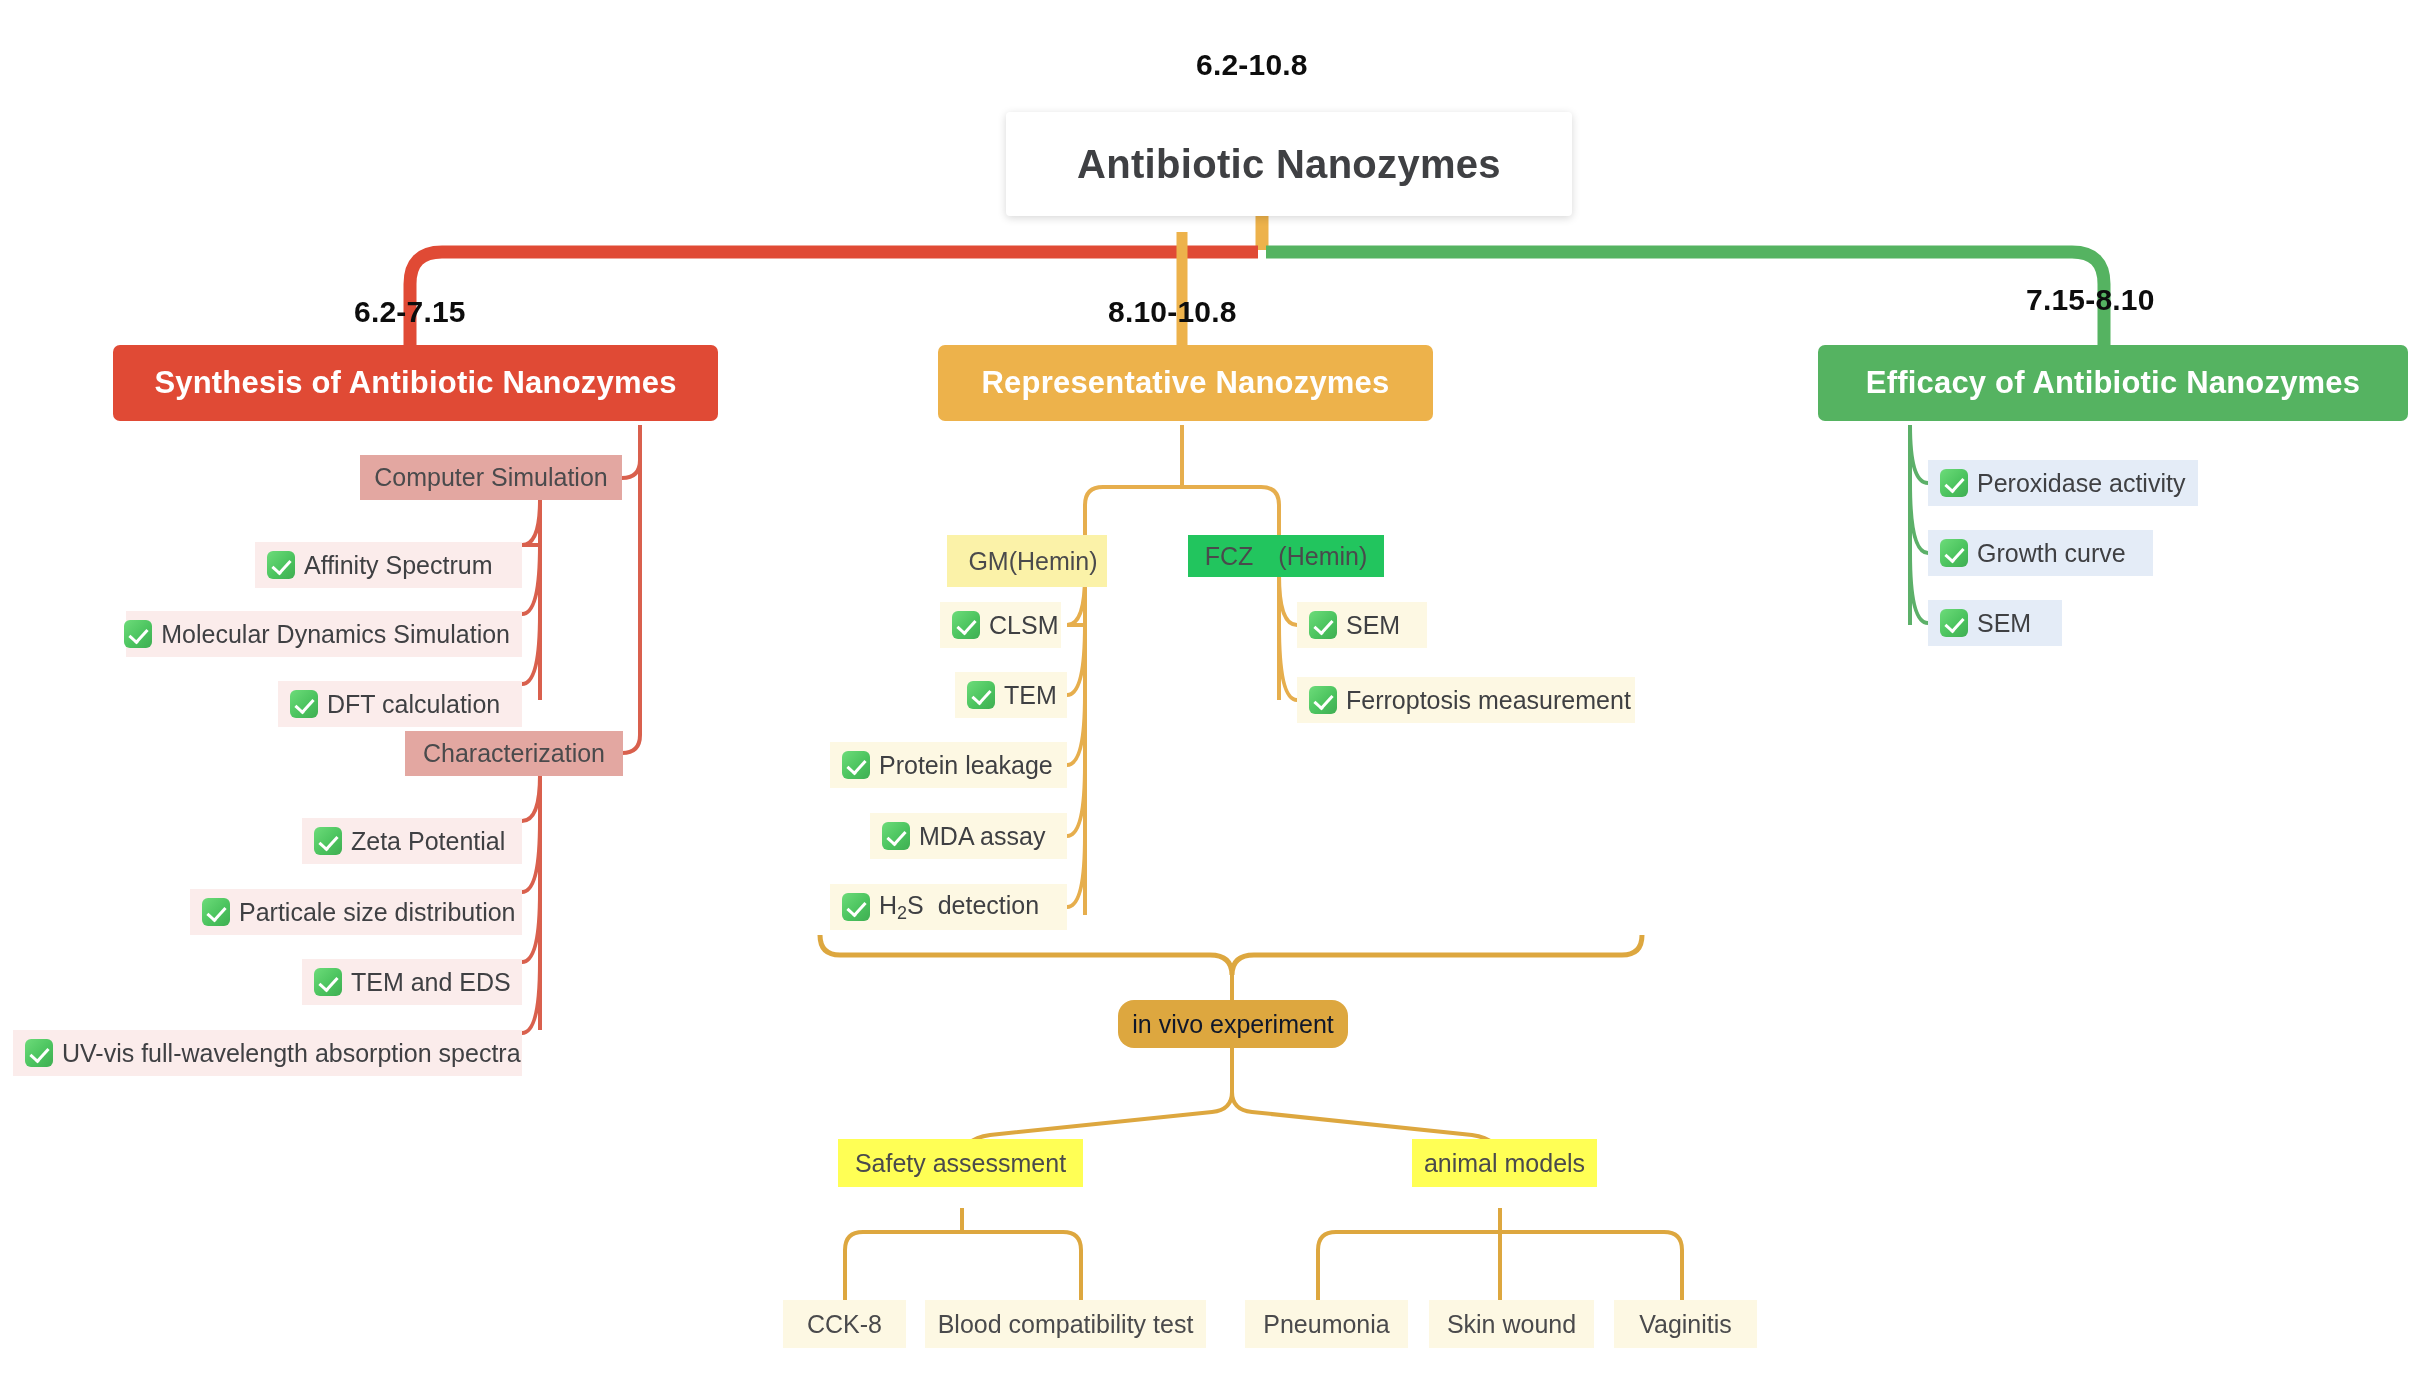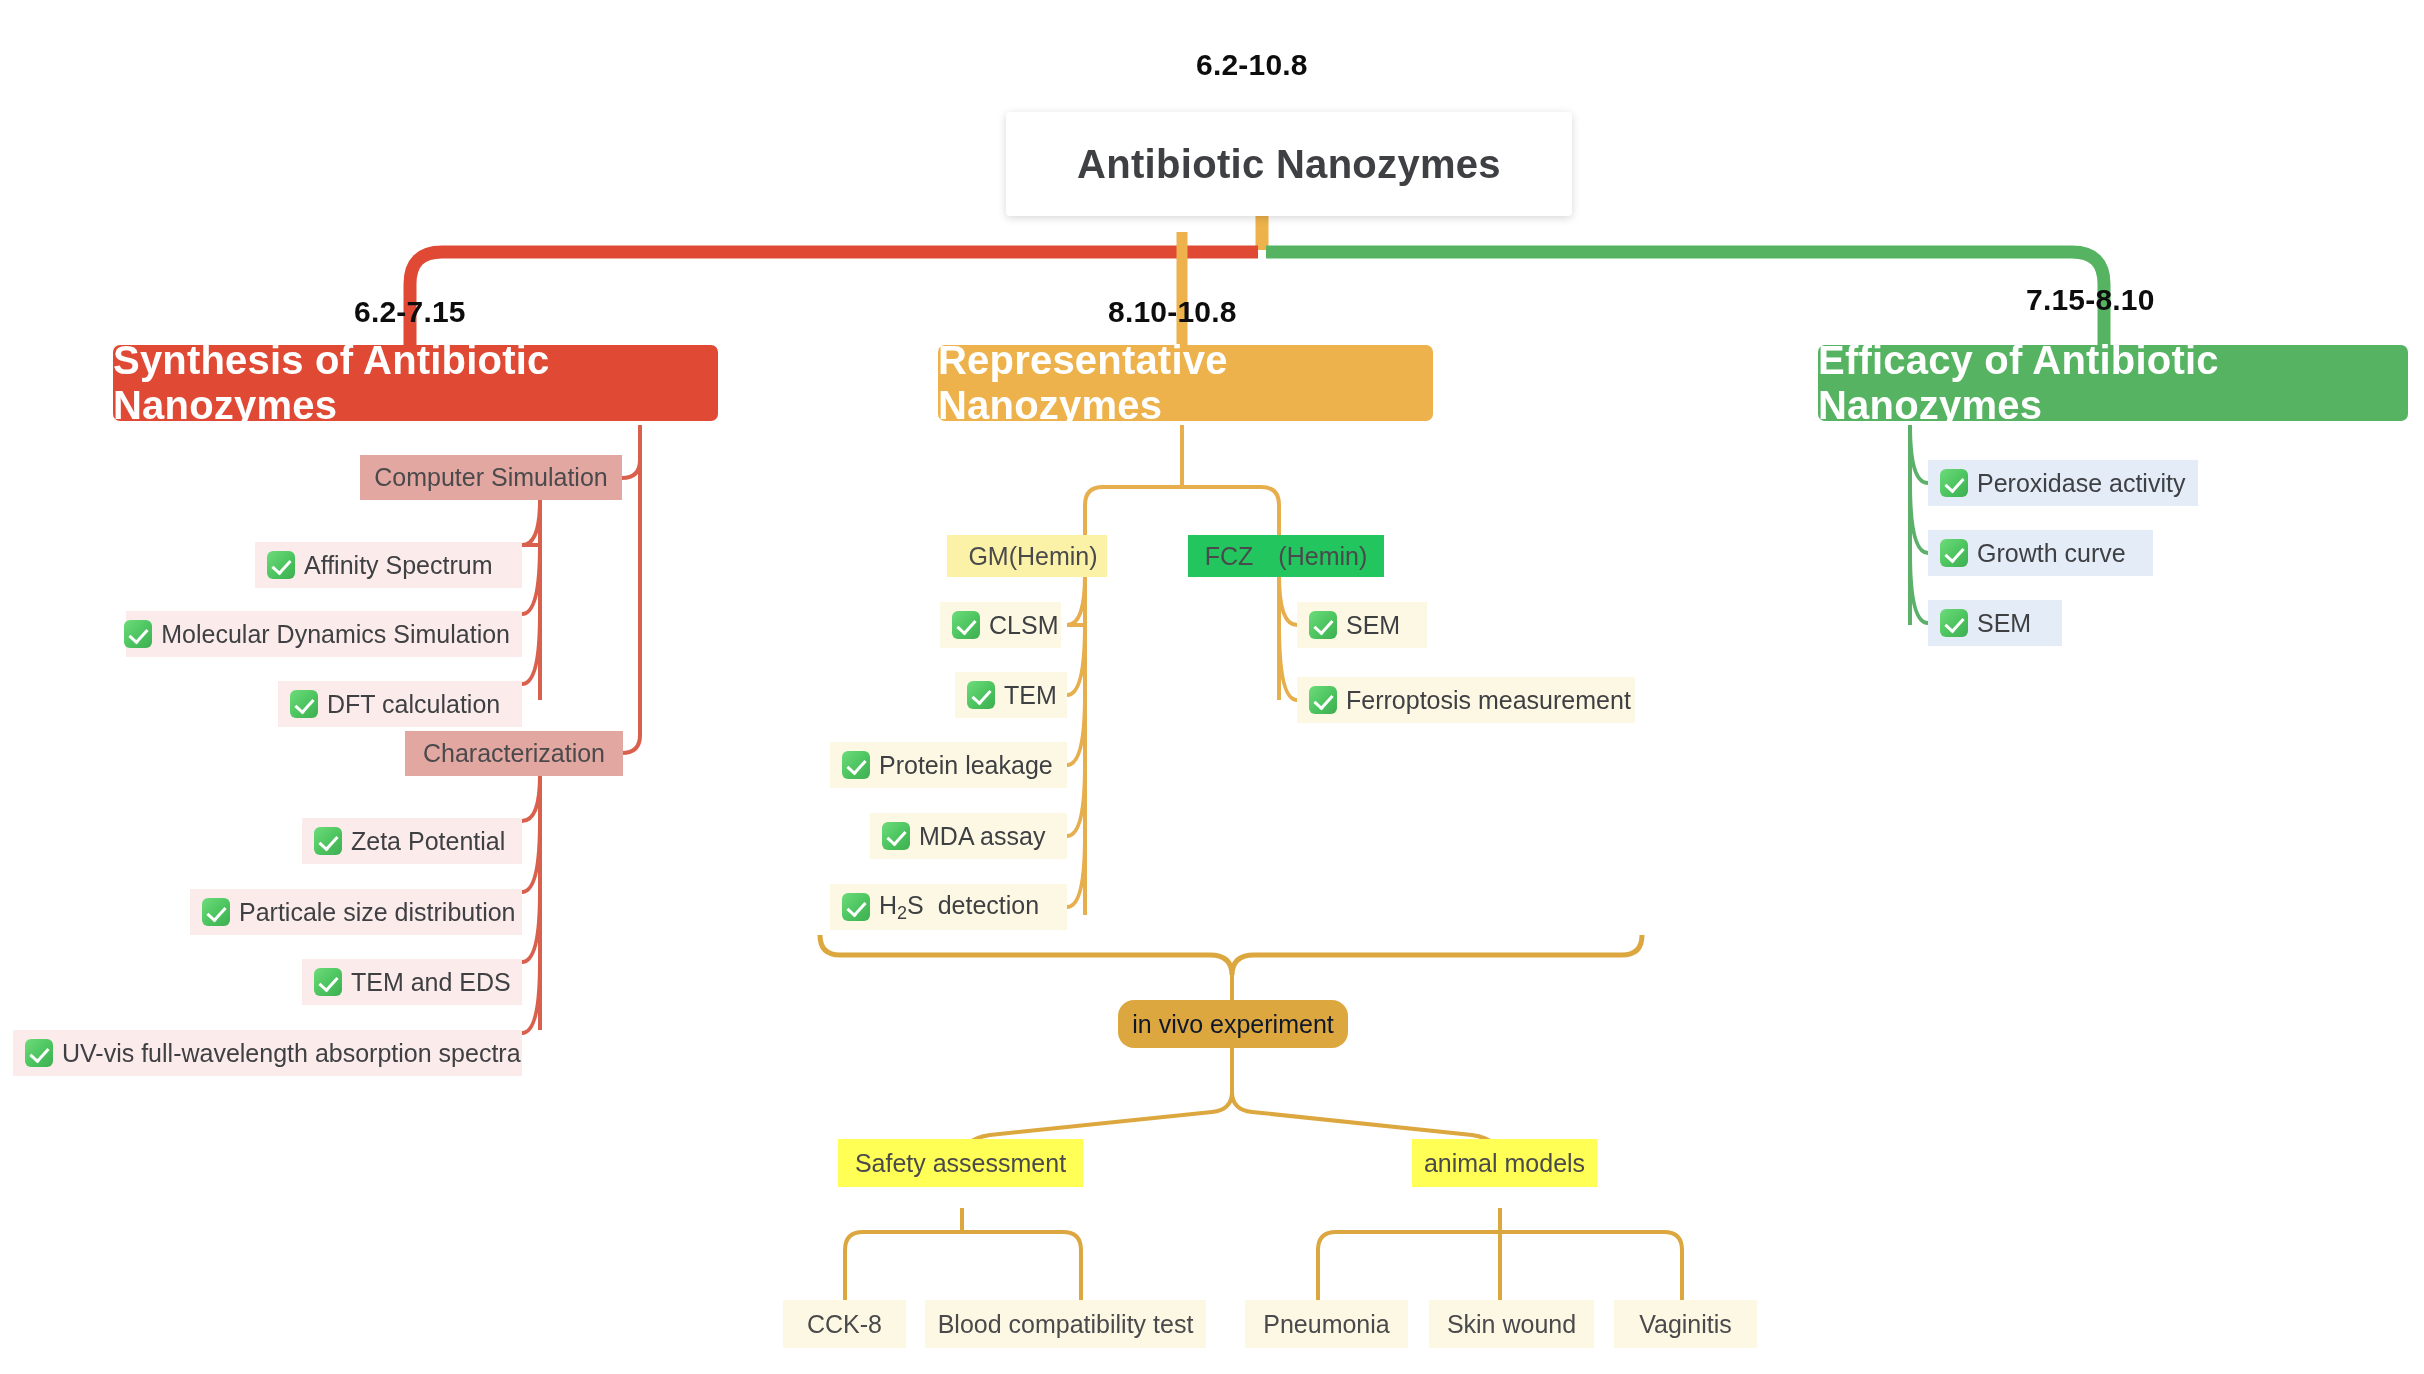--- a/index.html
+++ b/index.html
@@ -34,21 +34,21 @@
     font-weight: bold;
     white-space: nowrap;
     letter-spacing: .2px;
   }
 
   
   .branch-head {
     border-radius: 7px;
     justify-content: center;
     color: #ffffff;
-    font-size: 40px;
+    font-size: 31px;
     font-weight: bold;
     letter-spacing: .2px;
   }
   .branch-head.red   { background: #e04a35; }
   .branch-head.amber { background: #edb24b; }
   .branch-head.green { background: #55b361; }
 
   
   .chip {
     justify-content: center;
@@ -221,21 +221,21 @@
 
   <div class="node leaf pinkbg" style="left:13px; top:1010px; width:509px; height:46px;">
     <span class="check"></span>
     <span>UV-vis full-wavelength absorption spectra</span>
   </div>
 
   <div class="date-label" style="left:1108px; top:295px;">8.10-10.8</div>
 
   <div class="node branch-head amber" style="left:938px; top:345px; width:495px; height:76px;">Representative Nanozymes</div>
 
-  <div class="node chip yellow-soft" style="left:947px; top:535px; width:160px; height:42px;padding-left:12px;">GM(Hemin)</div>
+  <div class="node chip yellow-soft" style="left:947px; top:535px; width:160px; height:52px;padding-left:12px;">GM(Hemin)</div>
 
   <div class="node chip yellow-mid" style="left:1188px; top:535px; width:196px; height:42px;">FCZ　(Hemin)</div>
 
   <div class="node leaf creambg" style="left:940px; top:602px; width:121px; height:46px;">
     <span class="check"></span>
     <span>CLSM</span>
   </div>
 
   <div class="node leaf creambg" style="left:955px; top:672px; width:112px; height:46px;">
     <span class="check"></span>

